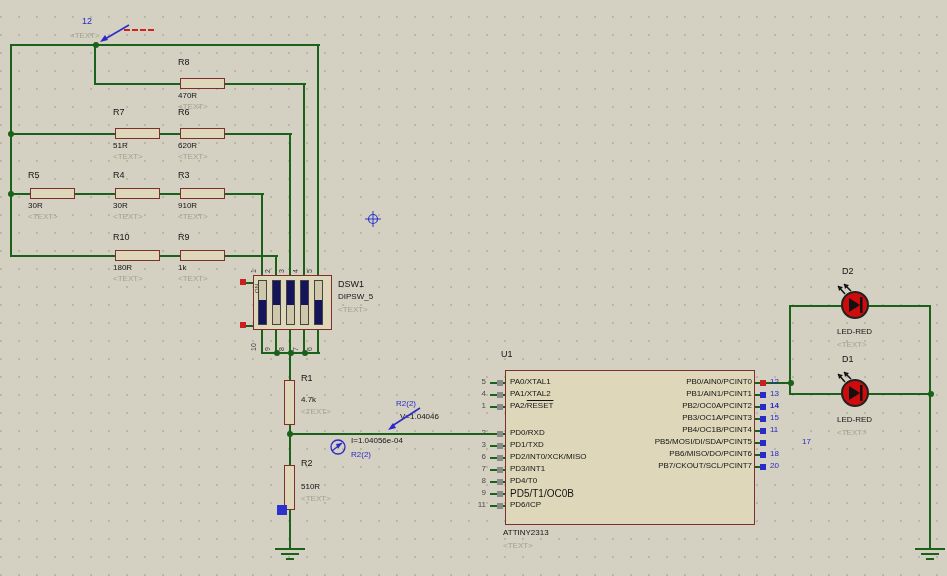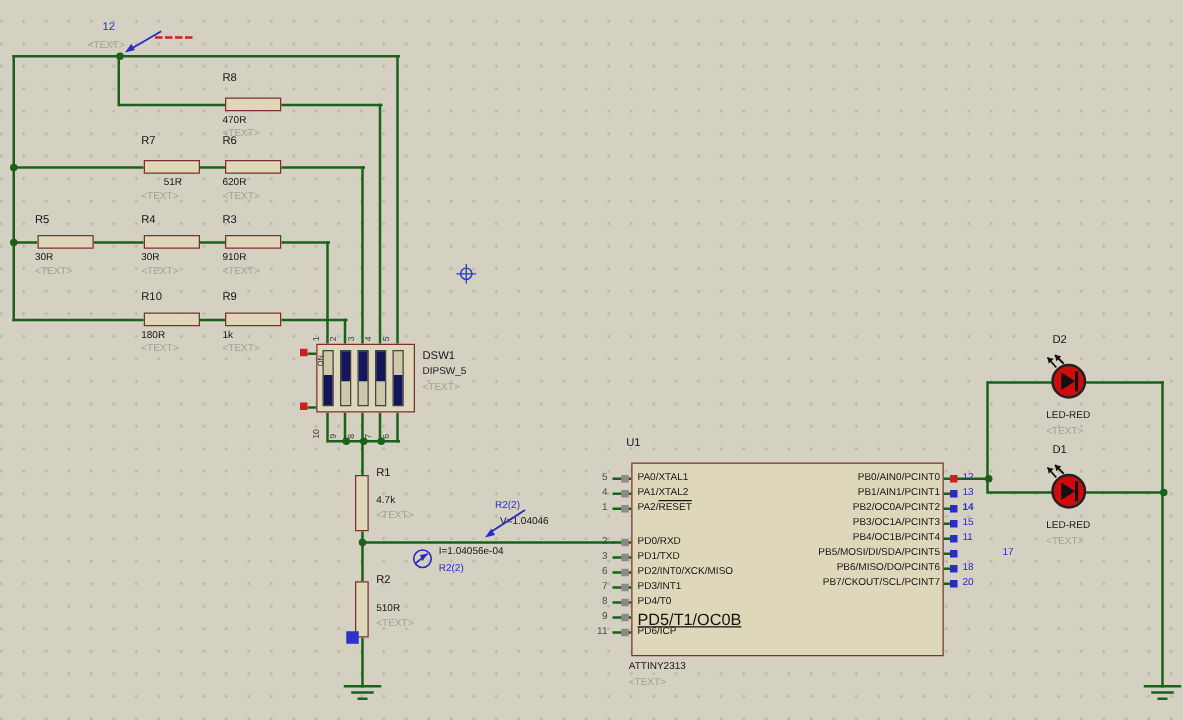--- a/index.html
+++ b/index.html
@@ -34,21 +34,21 @@
   </svg>
   <div class="z6" style="position:absolute;left:124px;top:29px;width:30px;border-top:2px dashed #cc2222"></div>
 
   <span class="ref" style="left:178px;top:57px">R8</span>
   <div class="comp" style="left:180px;top:78px;width:45px;height:11px"></div>
   <span class="val" style="left:178px;top:91px">470R</span>
   <span class="ph" style="left:178px;top:102px">&lt;TEXT&gt;</span>
 
   <span class="ref" style="left:113px;top:107px">R7</span>
   <div class="comp" style="left:115px;top:128px;width:45px;height:11px"></div>
-  <span class="val" style="left:131px;top:141px">51R</span>
+  <span class="val" style="left:113px;top:141px">51R</span>
   <span class="ph" style="left:113px;top:152px">&lt;TEXT&gt;</span>
 
   <span class="ref" style="left:178px;top:107px">R6</span>
   <div class="comp" style="left:180px;top:128px;width:45px;height:11px"></div>
   <span class="val" style="left:178px;top:141px">620R</span>
   <span class="ph" style="left:178px;top:152px">&lt;TEXT&gt;</span>
 
   <span class="ref" style="left:28px;top:170px">R5</span>
   <div class="comp" style="left:30px;top:188px;width:45px;height:11px"></div>
   <span class="val" style="left:28px;top:201px">30R</span>
@@ -229,21 +229,21 @@
     <span style="position: absolute; left: 466px; top: 464px; width: 20px; text-align: right; font-size: 8px; color: rgb(76, 76, 76); z-index: 5;">7</span>
     <div style="position: absolute; left: 497px; top: 467px; width: 6px; height: 6px; background: rgb(138, 138, 138); z-index: 5;"></div>
     <span style="position: absolute; left: 510px; top: 464px; font-size: 8px; color: rgb(20, 20, 20); white-space: nowrap; z-index: 5;">PD3/INT1</span>
     <div style="position: absolute; left: 490px; top: 481px; width: 15px; height: 2px; background: rgb(26, 97, 26); z-index: 5;"></div>
     <span style="position: absolute; left: 466px; top: 476px; width: 20px; text-align: right; font-size: 8px; color: rgb(76, 76, 76); z-index: 5;">8</span>
     <div style="position: absolute; left: 497px; top: 479px; width: 6px; height: 6px; background: rgb(138, 138, 138); z-index: 5;"></div>
     <span style="position: absolute; left: 510px; top: 476px; font-size: 8px; color: rgb(20, 20, 20); white-space: nowrap; z-index: 5;">PD4/T0</span>
     <div style="position: absolute; left: 490px; top: 493px; width: 15px; height: 2px; background: rgb(26, 97, 26); z-index: 5;"></div>
     <span style="position: absolute; left: 466px; top: 488px; width: 20px; text-align: right; font-size: 8px; color: rgb(76, 76, 76); z-index: 5;">9</span>
     <div style="position: absolute; left: 497px; top: 491px; width: 6px; height: 6px; background: rgb(138, 138, 138); z-index: 5;"></div>
-    <span style="position: absolute; left: 510px; top: 488px; font-size: 13px; color: rgb(20, 20, 20); white-space: nowrap; z-index: 5; text-decoration: underline;">PD5/T1/OC0B</span>
+    <span style="position: absolute; left: 510px; top: 488px; font-size: 10px; color: rgb(20, 20, 20); white-space: nowrap; z-index: 5;">PD5/T1/OC0B</span>
     <div style="position: absolute; left: 490px; top: 505px; width: 15px; height: 2px; background: rgb(26, 97, 26); z-index: 5;"></div>
     <span style="position: absolute; left: 466px; top: 500px; width: 20px; text-align: right; font-size: 8px; color: rgb(76, 76, 76); z-index: 5;">11</span>
     <div style="position: absolute; left: 497px; top: 503px; width: 6px; height: 6px; background: rgb(138, 138, 138); z-index: 5;"></div>
     <span style="position: absolute; left: 510px; top: 500px; font-size: 8px; color: rgb(20, 20, 20); white-space: nowrap; z-index: 5;">PD6/ICP</span>
     <div style="position: absolute; left: 760px; top: 380px; width: 6px; height: 6px; background: rgb(204, 32, 32); z-index: 5;"></div>
     <span style="position: absolute; left: 770px; top: 377px; font-size: 8px; color: rgb(42, 42, 200); z-index: 5;">12</span>
     <span style="position: absolute; right: 195px; top: 377px; font-size: 8px; color: rgb(20, 20, 20); white-space: nowrap; z-index: 5;">PB0/AIN0/PCINT0</span>
     <div style="position: absolute; left: 755px; top: 394px; width: 7px; height: 2px; background: rgb(26, 97, 26); z-index: 5;"></div>
     <div style="position: absolute; left: 760px; top: 392px; width: 6px; height: 6px; background: rgb(42, 42, 200); z-index: 5;"></div>
     <span style="position: absolute; left: 770px; top: 389px; font-size: 8px; color: rgb(42, 42, 200); z-index: 5;">13</span>

